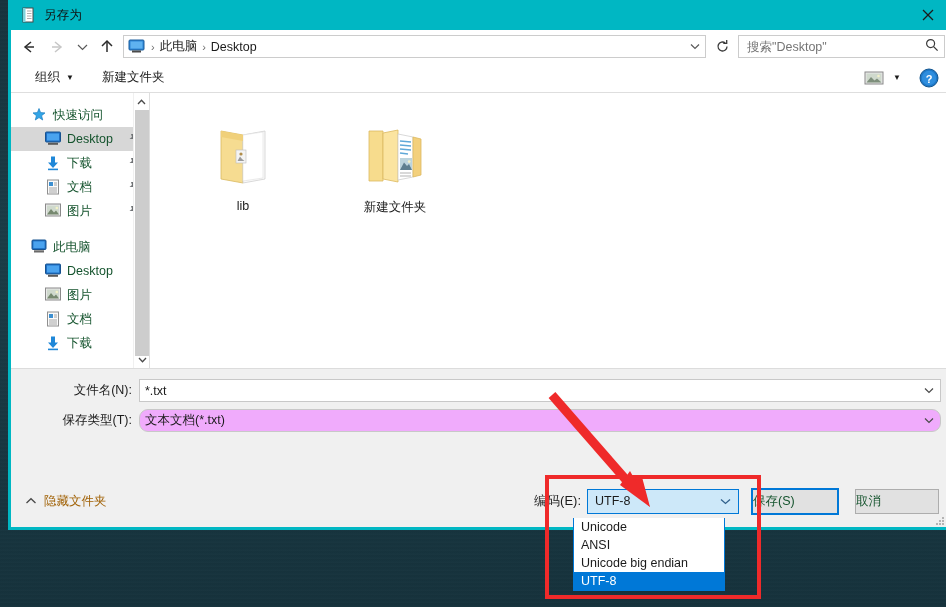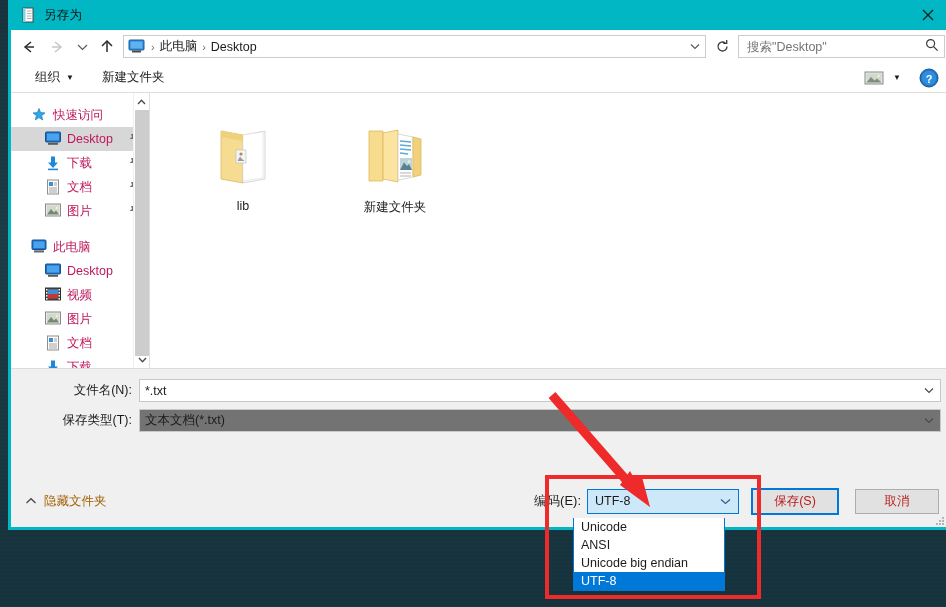--- a/index.html
+++ b/index.html
@@ -140,21 +140,21 @@
     width: 138px; flex: none;
     background: #ffffff;
     padding-top: 10px;
     position: relative;
     overflow: hidden;
   }
   .sb-row {
     height: 24px;
     display: flex; align-items: center;
     padding-left: 8px;
-    font-size: 12.5px; color: #be185d;
+    font-size: 12.5px; color: #14532d;
     position: relative;
     white-space: nowrap;
   }
   .sb-row.selected { background: #d7d7d7; }
   .sb-row.level0 { padding-left: 20px; }
   .sb-row.level1 { padding-left: 34px; }
   .sb-icon {
     width: 16px; height: 16px; margin-right: 6px; flex: none;
     position: relative;
   }
@@ -219,21 +219,21 @@
   }
   .form-input {
     flex: 1; height: 23px;
     border: 1px solid #c8c8c8;
     background: #fff;
     display: flex; align-items: center;
     padding-left: 5px;
     font-size: 12.5px; color: #1b1b1b;
     min-width: 0;
   }
-  .form-input.readonly { background: #737373; }
+  .form-input.readonly { background: #f0abfc; border-radius: 9px; }
   .input-caret {
     margin-left: auto; width: 22px; display:flex; align-items:center; justify-content:center; flex:none;
   }
 
   
   .actionbar {
     flex: none;
     background: #f0f0f0;
     height: 52px;
     display: flex; align-items: center;
@@ -257,22 +257,22 @@
     font-size: 12.5px; color: #1b1b1b;
     position: relative;
   }
   .enc-combo .caret {
     margin-left: auto; margin-right: 7px;
   }
   .btn {
     width: 84px; height: 25px;
     border: 1px solid #adadad;
     background: #e1e1e1;
-    font-size: 12.5px; color: #b91c1c;
-    display: flex; align-items: center; justify-content: center;
+    font-size: 12.5px; color: #14532d;
+    display: flex; align-items: center; justify-content: flex-start;
     margin-left: 12px;
   }
   .btn.focused {
     border: 2px solid #0078d7;
     background: #e1e1e1;
     width: 88px; height: 27px;
   }
   .btn.cancel { margin-left: 16px; }
 
   
@@ -529,40 +529,20 @@
         <span class="sb-icon">
           <svg width="16" height="15" viewBox="0 0 16 15">
             <rect x="0.5" y="1" width="15" height="10" rx="1" fill="#1f6fc4" stroke="#17528f" stroke-width="1"></rect>
             <rect x="2" y="2.5" width="12" height="7" fill="#4aa3ef"></rect>
             <rect x="3" y="11.8" width="10" height="2" fill="#5a5a5a"></rect>
           </svg>
         </span>
         <span>Desktop</span>
       </div>
 
-      <div class="sb-row level1">
-        <span class="sb-icon">
-          <svg width="16" height="14" viewBox="0 0 16 14">
-            <rect x="0.5" y="1" width="15" height="12" fill="#4a4a4a" stroke="#2e2e2e" stroke-width="1"></rect>
-            <rect x="3" y="2.5" width="10" height="9" fill="#cc3333"></rect>
-            <rect x="3" y="2.5" width="10" height="4.5" fill="#3b8fd4"></rect>
-            <g fill="#f2f2f2">
-              <rect x="1" y="2" width="1.5" height="1.6"></rect>
-                <rect x="1" y="5" width="1.5" height="1.6"></rect>
-              <rect x="1" y="8" width="1.5" height="1.6"></rect>
-                <rect x="1" y="11" width="1.5" height="1.6"></rect>
-              <rect x="13.5" y="2" width="1.5" height="1.6"></rect>
-                <rect x="13.5" y="5" width="1.5" height="1.6"></rect>
-              <rect x="13.5" y="8" width="1.5" height="1.6"></rect>
-                <rect x="13.5" y="11" width="1.5" height="1.6"></rect>
-            </g>
-          </svg>
-        </span>
-        <span>视频</span>
-      </div>
 
       <div class="sb-row level1">
         <span class="sb-icon">
           <svg width="16" height="14" viewBox="0 0 16 14">
             <rect x="0.5" y="1" width="15" height="12" fill="#e9e9e9" stroke="#8a8a8a" stroke-width="1"></rect>
             <rect x="2" y="2.5" width="12" height="9" fill="#cfd9cd"></rect>
             <path d="M2 11.5 L6 6 L9 9.5 L11 7.5 L14 11.5 Z" fill="#76886f"></path>
             <circle cx="11.8" cy="5" r="1.3" fill="#f4f2c6"></circle>
           </svg>
         </span>

